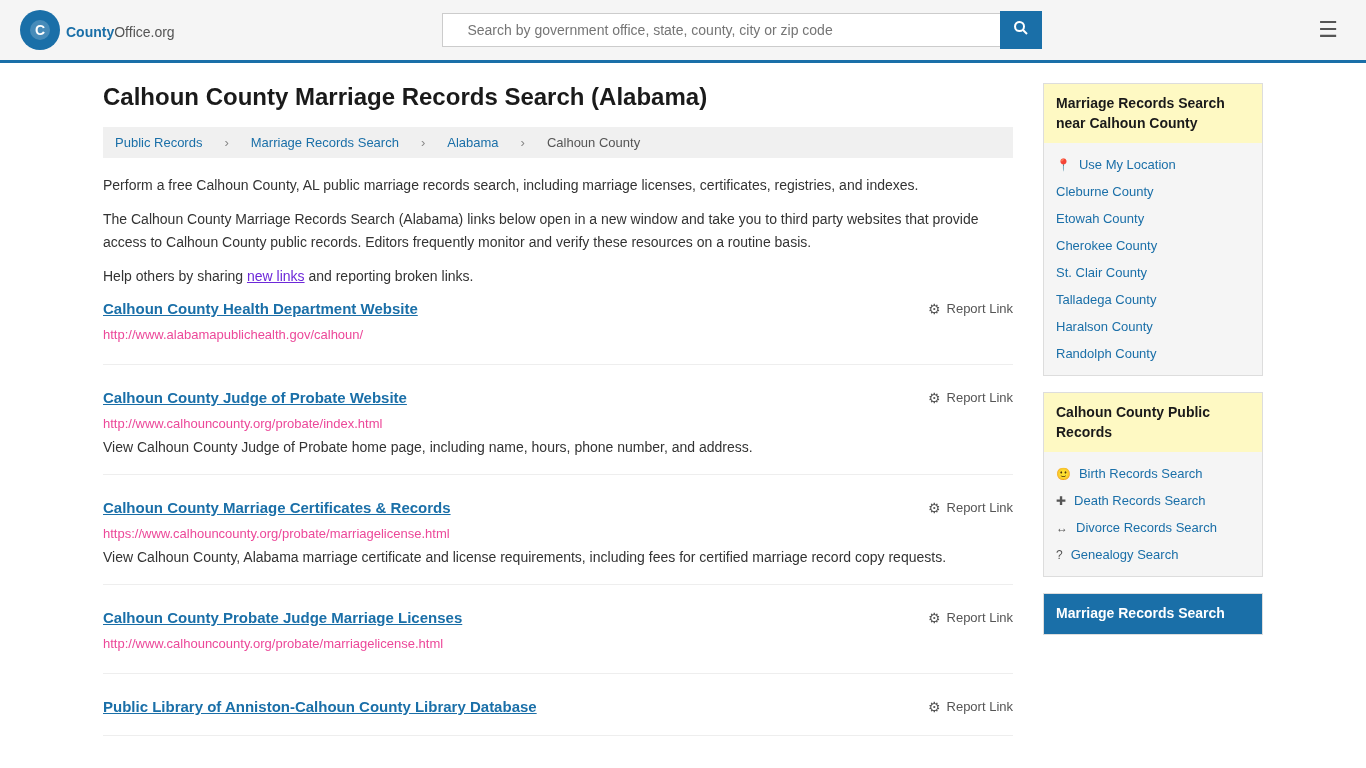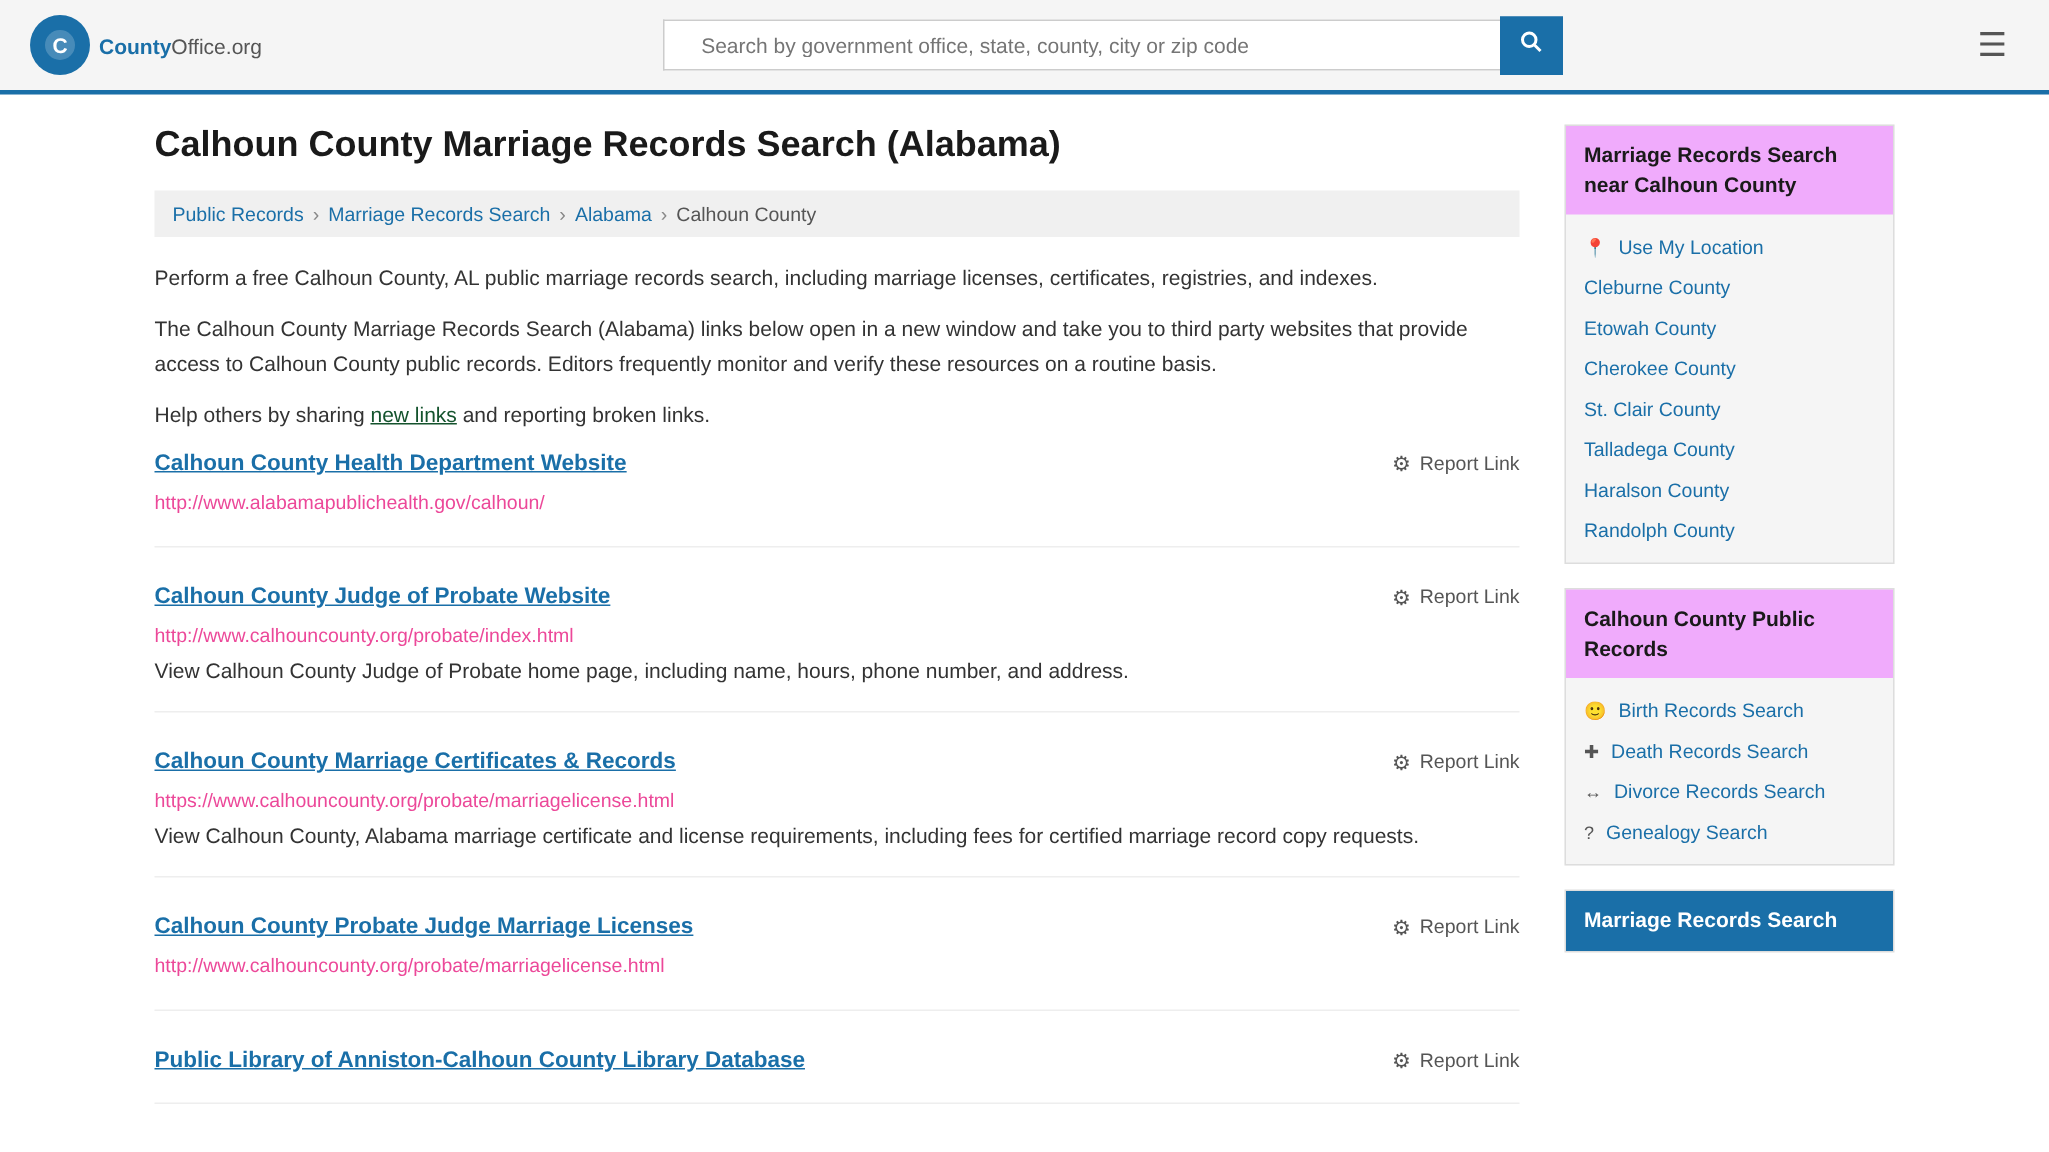--- a/index.html
+++ b/index.html
@@ -99,38 +99,38 @@
 
     
     .breadcrumb {
       background: #f0f0f0;
       padding: 8px 12px;
       font-size: 13px;
       color: #555;
       margin-bottom: 16px;
       display: flex;
       align-items: flex-start;
-      gap: 6px;
+      gap: 22px;
       flex-wrap: wrap;
     }
     .breadcrumb a {
       color: #1a6fa8;
       text-decoration: none;
     }
     .breadcrumb .sep { color: #888; }
 
     
     .description {
       font-size: 14px;
       color: #333;
       line-height: 1.6;
       margin-bottom: 12px;
     }
     .description a {
-      color: #14532d;
+      color: #6d28d9;
       text-decoration: underline;
     }
 
     
     .result-item {
       margin-bottom: 24px;
       padding-bottom: 16px;
       border-bottom: 1px solid #eee;
     }
     .result-title-row {
@@ -174,21 +174,21 @@
     .sidebar {
       width: 220px;
       flex-shrink: 0;
     }
     .sidebar-box {
       background: #f5f5f5;
       border: 1px solid #ddd;
       margin-bottom: 16px;
     }
     .sidebar-header {
-      background: #f0abfc;
+      background: #fef9c3;
       padding: 10px 12px;
       font-size: 14px;
       font-weight: bold;
       color: #1a1a1a;
       line-height: 1.4;
     }
     .sidebar-content {
       padding: 8px 0;
     }
     .sidebar-item {

